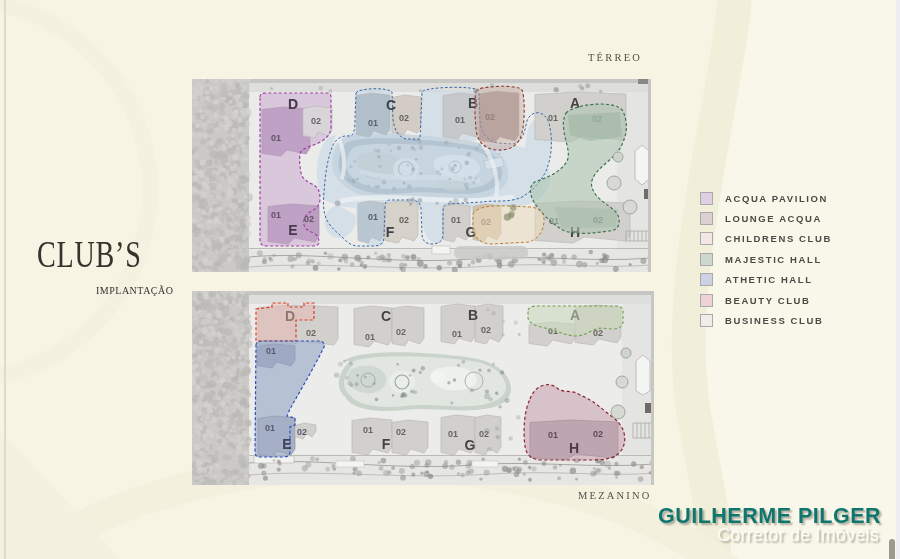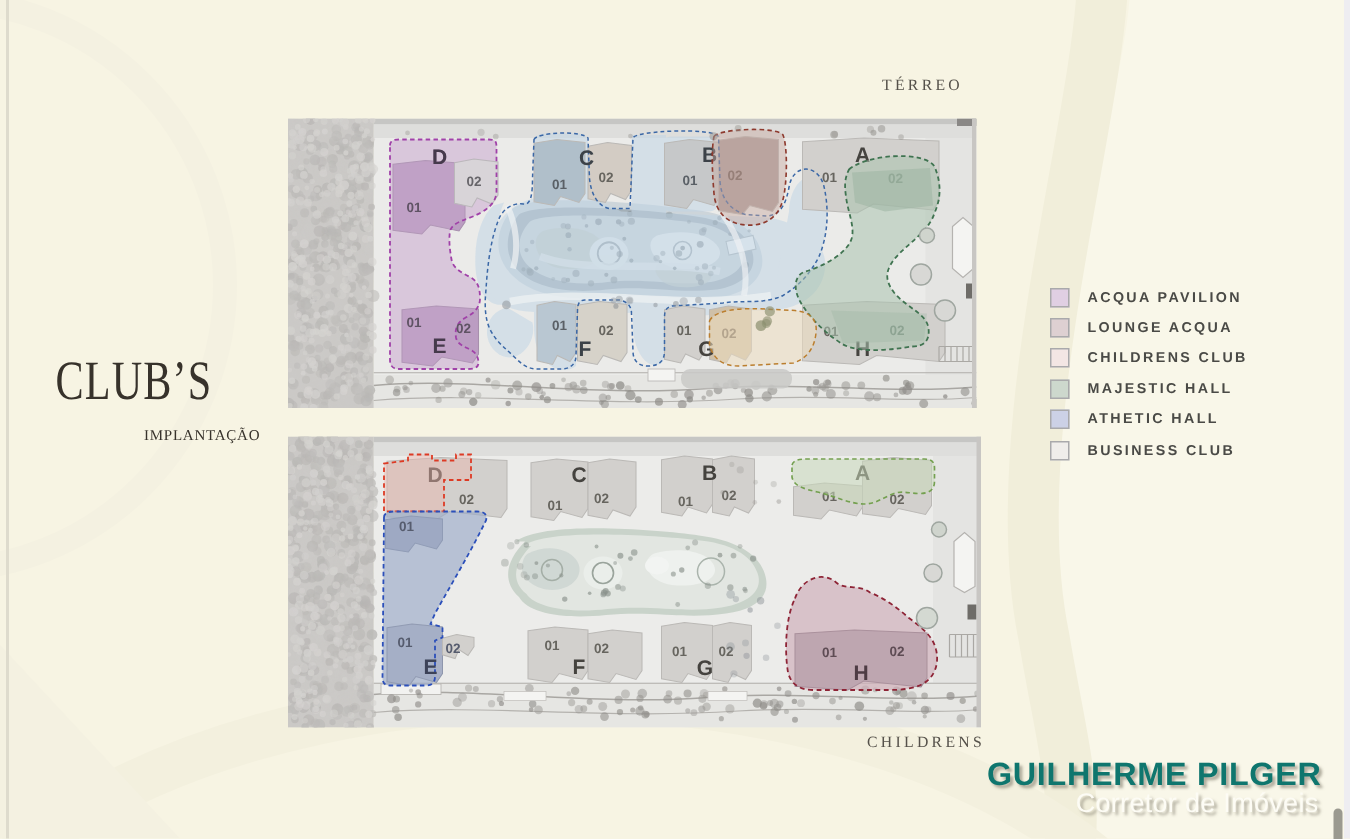--- a/index.html
+++ b/index.html
@@ -20,21 +20,21 @@
   <path d="M753,0 C744,100 670,295 700,420 C710,480 722,520 716,559 L900,559 L900,0 Z" fill="#f9f7e9"></path>
   <path d="M735,-10 C730,90 668,290 696,425 C706,485 718,525 713,565" fill="none" stroke="#f1eeda" stroke-width="34"></path>
   <circle cx="-40" cy="190" r="190" fill="none" stroke="#f4f1e1" stroke-width="16"></circle>
   <ellipse cx="370" cy="700" rx="430" ry="235" fill="none" stroke="#f3f0de" stroke-width="30"></ellipse>
   <path d="M0,430 L120,559 L0,559 Z" fill="#f4f1e1"></path>
 </svg>
 <div id="leftline"></div>
 <div id="title">CLUB’S</div>
 <div id="subtitle">IMPLANTAÇÃO</div>
 <div class="flabel" style="left:588px;top:52px;">TÉRREO</div>
-<div class="flabel" style="left:578px;top:490px;">CHILDRENS</div>
+<div class="flabel" style="left:578px;top:490px;">MEZANINO</div>
 <svg class="abs" style="left:192px;top:79px" width="459" height="193" viewBox="0 0 459 193">
     <defs>
 <filter id="tt1" x="0" y="0" width="100%" height="100%">
         <feTurbulence type="fractalNoise" baseFrequency="0.11" numOctaves="3" seed="11" result="n"></feTurbulence>
         <feColorMatrix in="n" type="matrix" values="0 0 0 0 0.60  0 0 0 0 0.59  0 0 0 0 0.58  1.1 0 0 0 0"></feColorMatrix>
       </filter>
 </defs>
     <rect x="57" y="0" width="402" height="193" fill="#ebebe9"></rect>
     <rect x="57" y="0" width="402" height="4" fill="#c6c6c4"></rect>
     <rect x="57" y="4" width="402" height="9" fill="#dededc"></rect>
@@ -1507,20 +1507,24 @@
     </div>
   <div class="litem">
       <div class="lsq" style="background:#cdd8cd"></div>
       <div class="ltxt">MAJESTIC HALL</div>
     </div>
   <div class="litem">
       <div class="lsq" style="background:#ccd1e6"></div>
       <div class="ltxt">ATHETIC HALL</div>
     </div>
   <div class="litem">
+      <div class="lsq" style="background:#eed2d8"></div>
+      <div class="ltxt">BEAUTY CLUB</div>
+    </div>
+  <div class="litem">
       <div class="lsq" style="background:#efedea"></div>
       <div class="ltxt">BUSINESS CLUB</div>
     </div>
 </div>
 <div id="agent1">GUILHERME PILGER</div>
 <div id="agent2">Corretor de Imóveis</div>
 <div id="track"></div>
 <div id="thumb"></div>
 
 </body></html>

